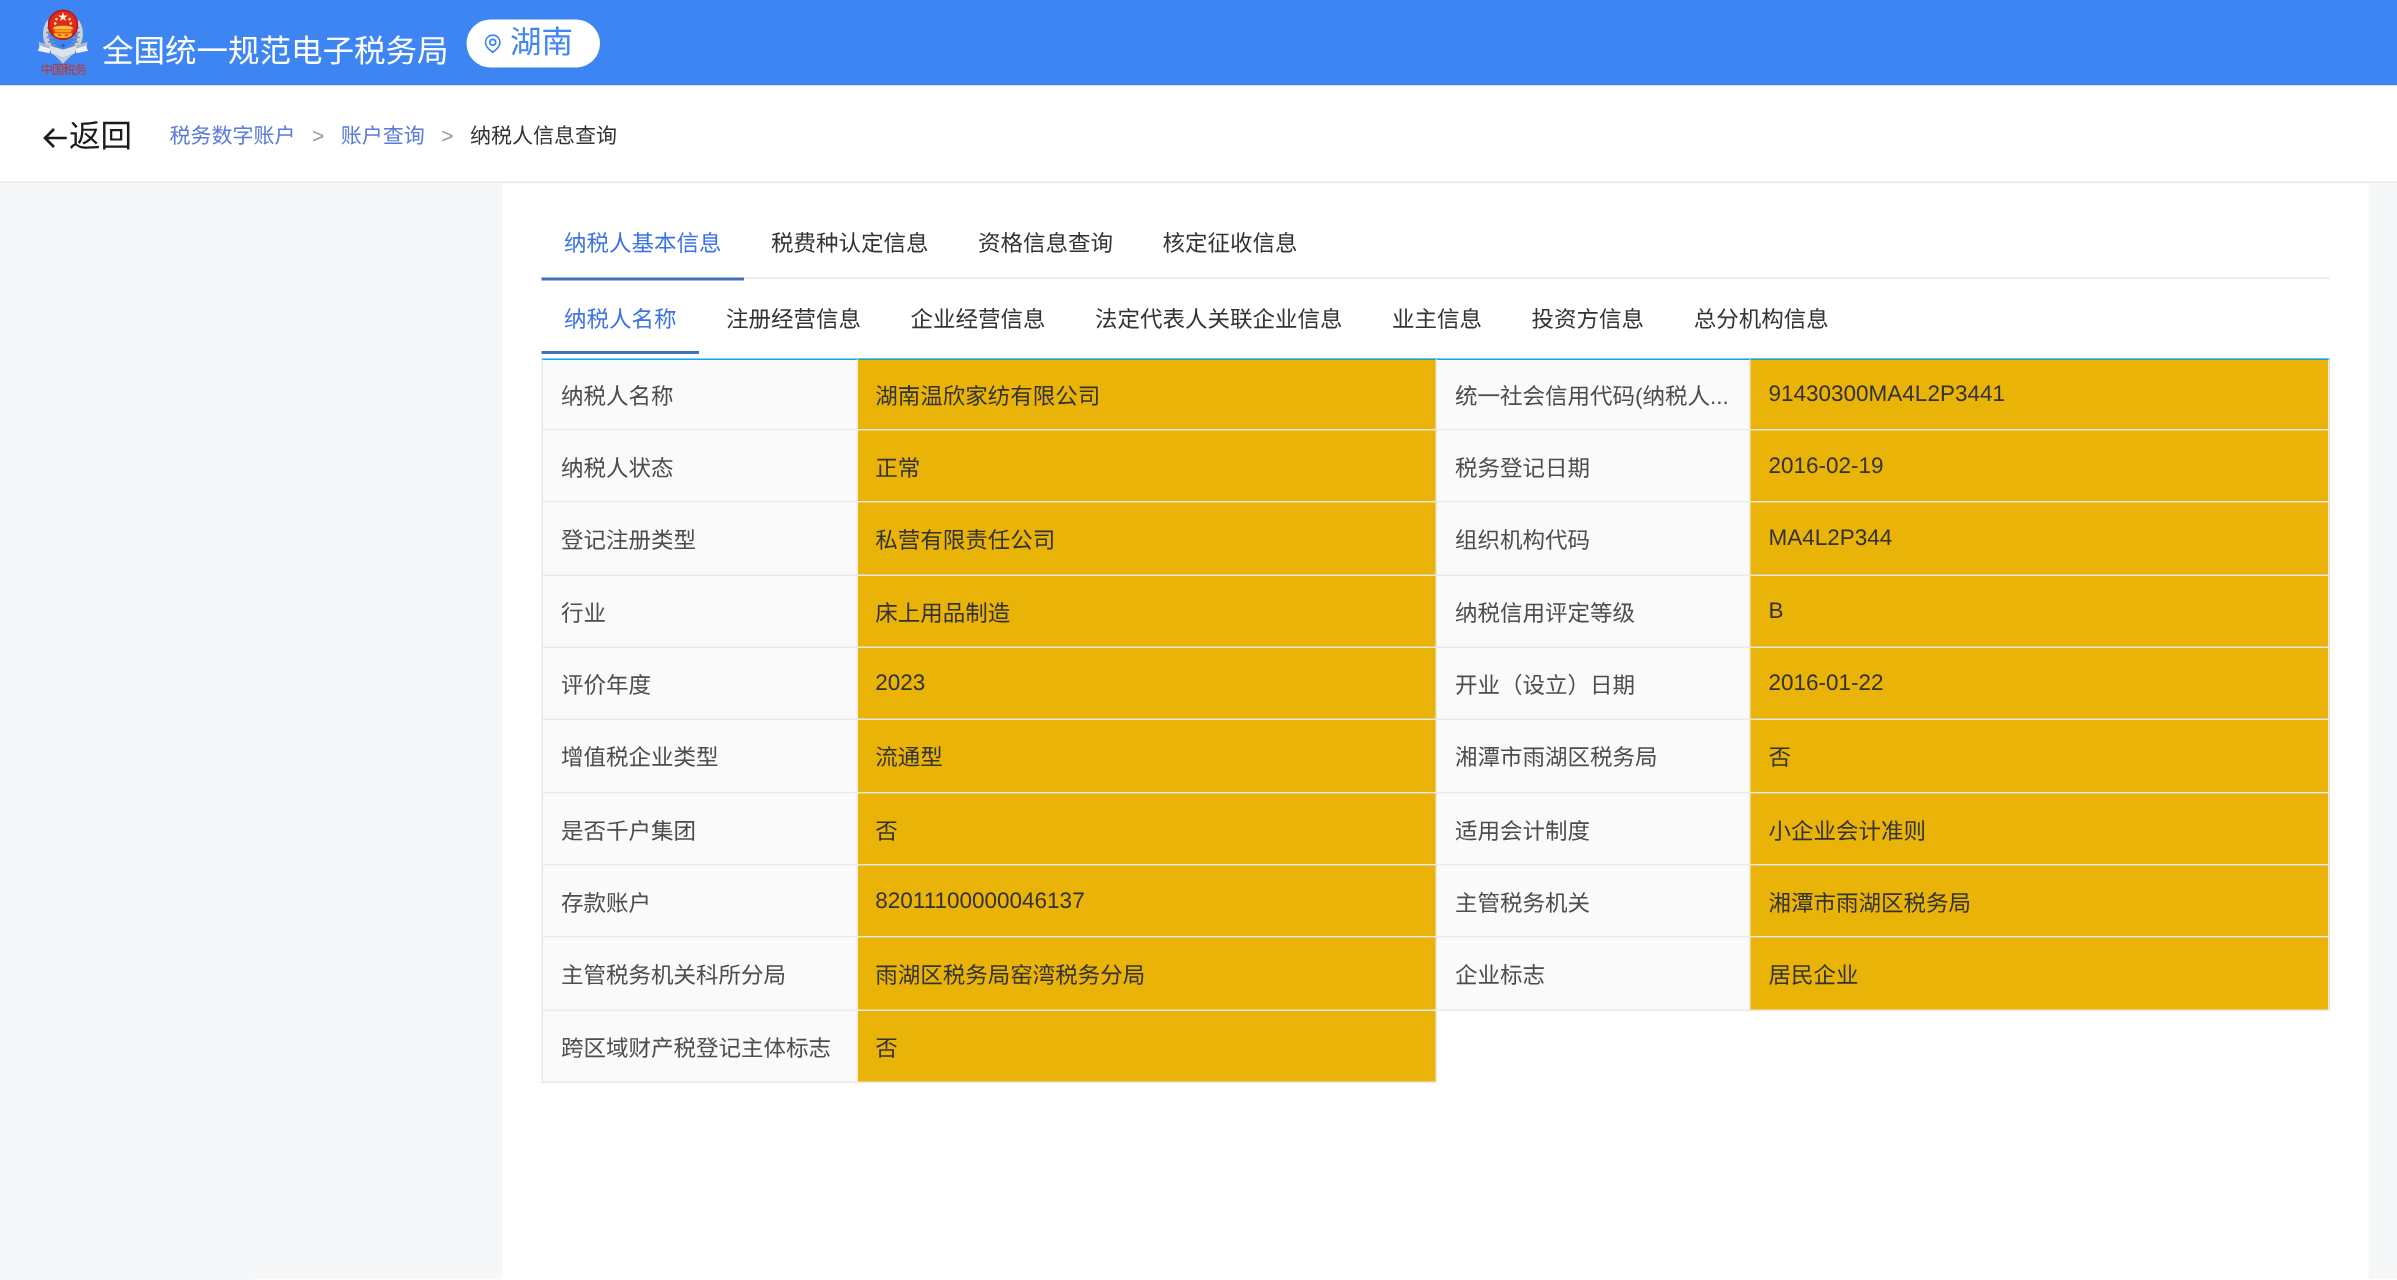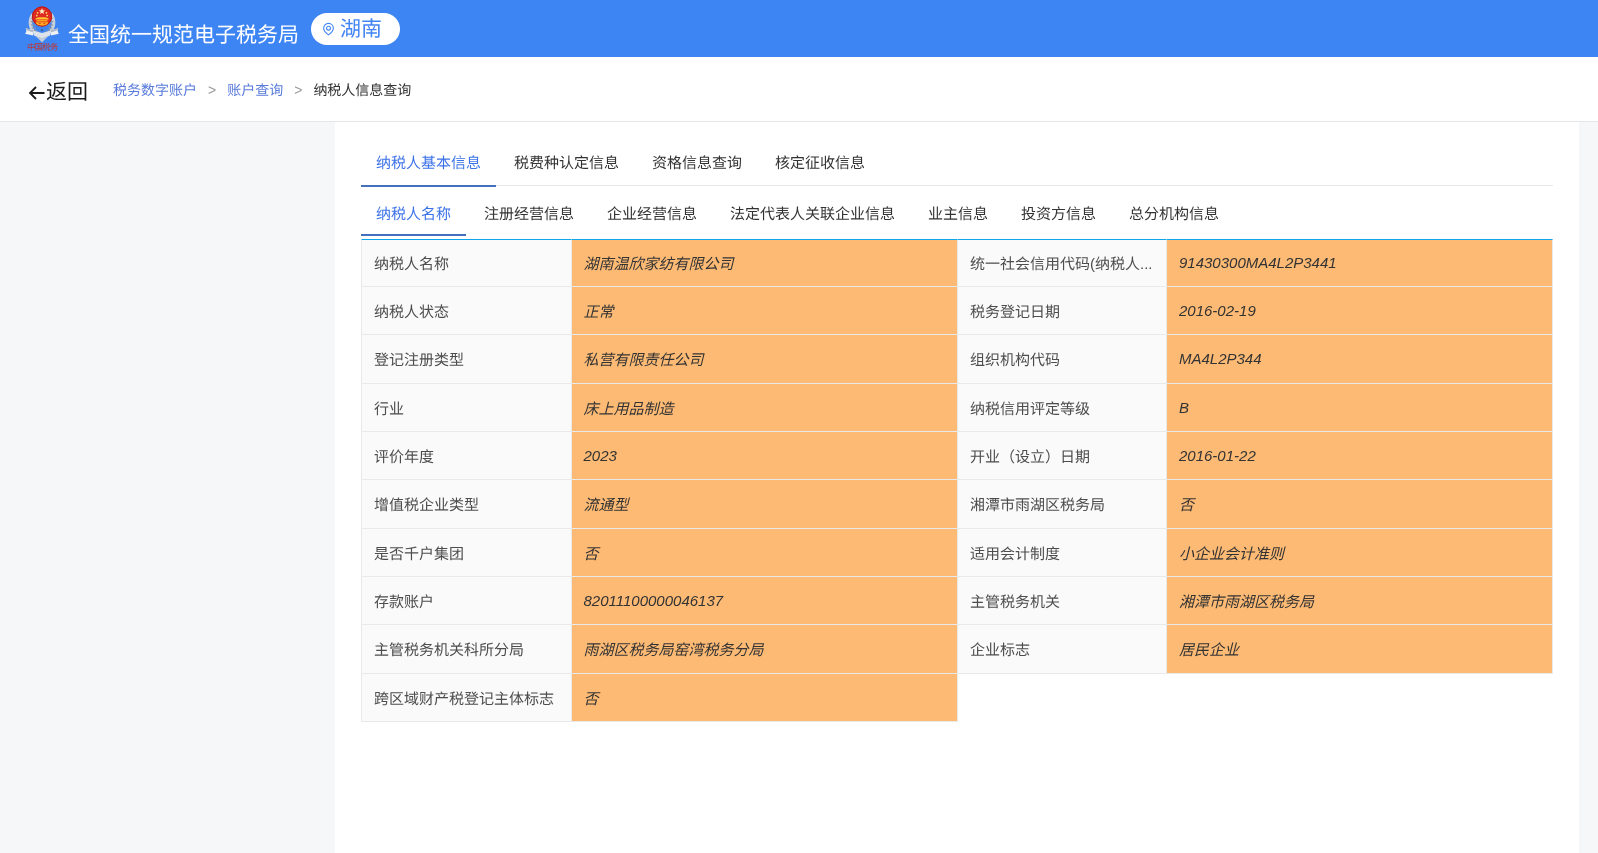--- a/index.html
+++ b/index.html
@@ -39,21 +39,21 @@
 .tabs2 .tab { position:relative; float:left; height:44px; line-height:44px; padding:0 15px; margin-right:3px; font-size:15px; color:#333; }
 .tabs2 .tab.on { color:#3D73E8; }
 .tabs2 .tab.on::after { content:""; position:absolute; left:0; right:0; bottom:0; height:2px; background:#4471BD; }
 
 
 table.info { position:absolute; left:26px; top:116.5px; border-collapse:separate; border-spacing:0; table-layout:fixed; width:1191.5px; }
 table.info td { height:48.35px; font-size:15px; vertical-align:middle; padding:0 12px; border-right:1px solid #e9e9e9; border-bottom:1px solid #e9e9e9; overflow:hidden; white-space:nowrap; }
 table.info tr:first-child td { border-top:1px solid #0ea5e9; }
 table.info td:first-child { border-left:1px solid #e9e9e9; }
 table.info td.l { background:#fafafa; color:#4d4d4d; }
-table.info td.v { background:#fdba74; color:#333;font-style:italic; }
+table.info td.v { background:#eab308; color:#333; }
 table.info td.empty { border:none; background:transparent; }
 </style>
 </head>
 <body>
 
 <div class="hdr">
   <svg class="logo" width="40" height="50" viewBox="0 0 40 50">
 
     <path d="M7.5 11.5 C3.5 17 3.8 25 8 30 C10.5 33 14 34.5 17 35 L17 32 C13 31 10 28.5 8.8 24.5 C7.6 20 8.3 15.5 10.5 12.5 Z" fill="#c9d0da"></path>
     <path d="M28.5 11.5 C32.5 17 32.2 25 28 30 C25.5 33 22 34.5 19 35 L19 32 C23 31 26 28.5 27.2 24.5 C28.4 20 27.7 15.5 25.5 12.5 Z" fill="#c9d0da"></path>

